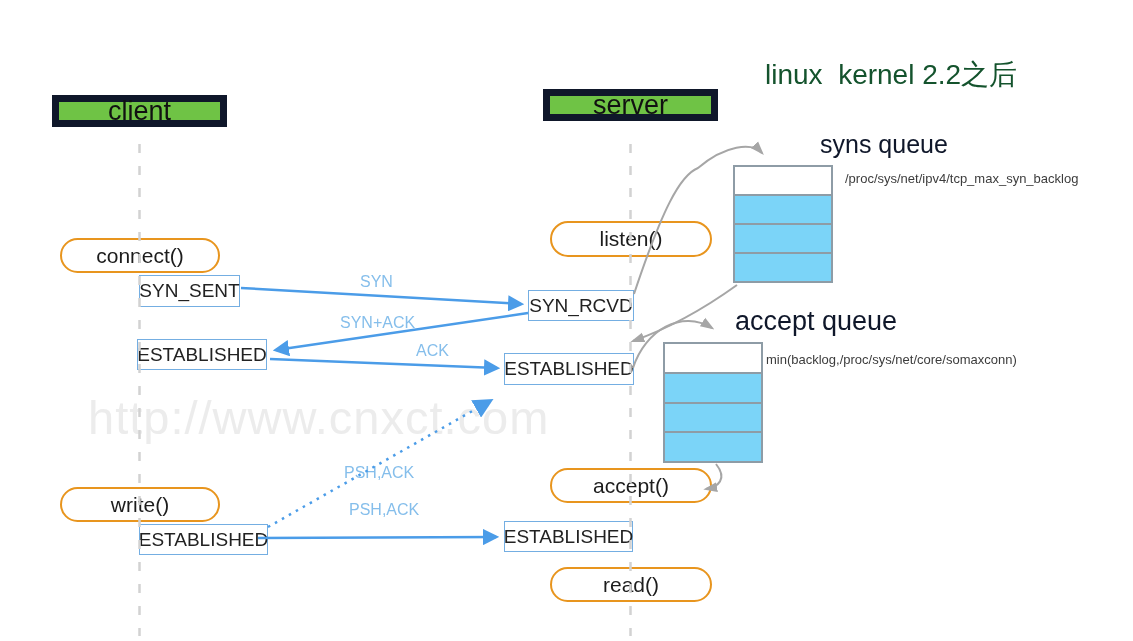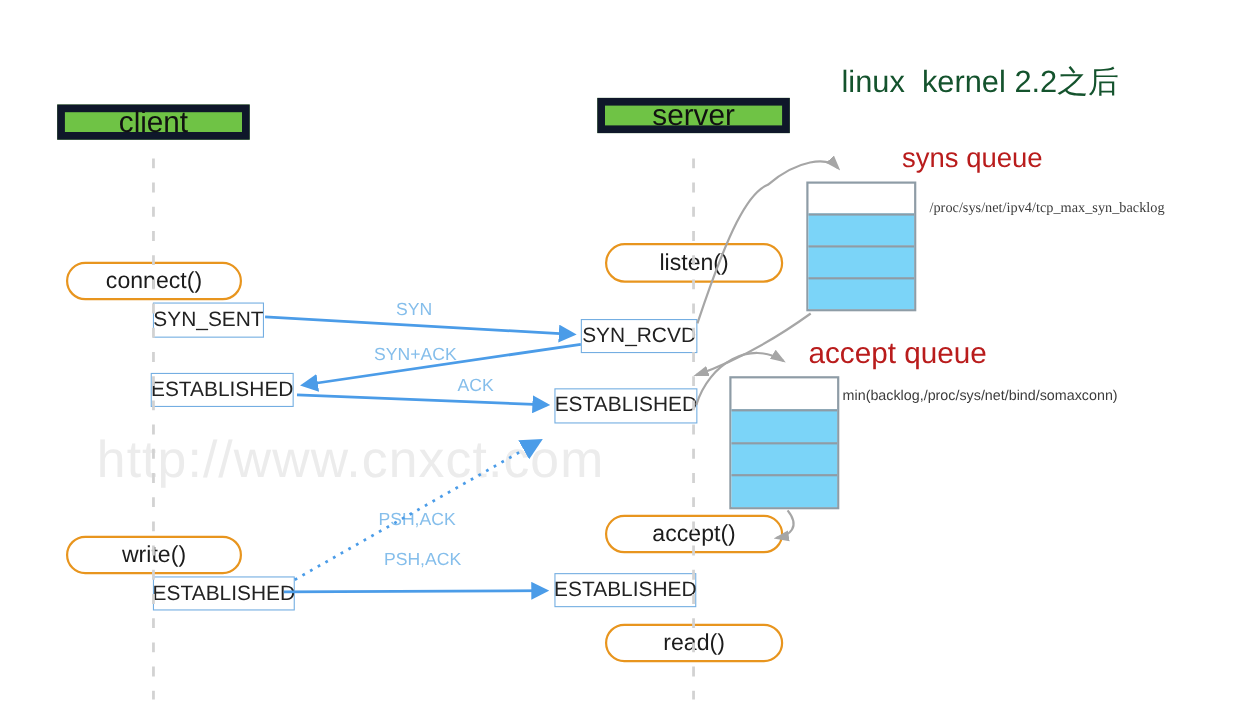--- a/index.html
+++ b/index.html
@@ -46,25 +46,25 @@
   .st-est-server2{left:504px;top:521px;width:129px;height:31px;}
 
   .queue{border:2px solid var(--queue-border-gray);box-sizing:border-box;background:#fff;
     display:flex;flex-direction:column;z-index:3;}
   .q-syns{left:733px;top:165px;width:100px;height:118px;}
   .q-accept{left:663px;top:342px;width:100px;height:121px;}
   .qcell{flex:1;}
   .qcell + .qcell{border-top:2px solid var(--queue-border-gray);}
   .qcell.filled{background:var(--queue-fill-blue);}
 
-  .q-label{font-size:25px;color:#b91c1c;z-index:3;white-space:nowrap;}
+  .q-label{font-size:25px;color:#0f172a;z-index:3;white-space:nowrap;}
   .q-label-syns{left:820px;top:130px;}
   .q-label-accept{left:735px;top:306px;font-size:27px;}
   .q-annot{font-size:13px;color:#3c3c3c;z-index:3;white-space:nowrap;}
-  .q-annot-syns{left:845px;top:181px;font-family:Liberation Serif, serif;}
+  .q-annot-syns{left:845px;top:171px;}
   .q-annot-accept{left:766px;top:352px;}
 
   .msg-label{font-size:16px;color:var(--label-blue);z-index:4;white-space:nowrap;}
   .lbl-syn{left:360px;top:273px;}
   .lbl-syn-ack{left:340px;top:314px;}
   .lbl-ack{left:416px;top:342px;}
   .lbl-psh-dotted{left:344px;top:464px;}
   .lbl-psh-solid{left:349px;top:501px;}
 
   svg.overlay{position:absolute;left:0;top:0;z-index:6;pointer-events:none;}
@@ -109,21 +109,21 @@
     </div>
   <div class="abs q-annot q-annot-syns">/proc/sys/net/ipv4/tcp_max_syn_backlog</div>
 
   <div class="abs q-label q-label-accept">accept queue</div>
   <div class="abs queue q-accept">
       <div class="qcell empty"></div>
       <div class="qcell filled"></div>
       <div class="qcell filled"></div>
       <div class="qcell filled"></div>
     </div>
-  <div class="abs q-annot q-annot-accept">min(backlog,/proc/sys/net/bind/somaxconn)</div>
+  <div class="abs q-annot q-annot-accept">min(backlog,/proc/sys/net/core/somaxconn)</div>
 
   <div class="abs msg-label lbl-syn">SYN</div>
   <div class="abs msg-label lbl-syn-ack">SYN+ACK</div>
   <div class="abs msg-label lbl-ack">ACK</div>
   <div class="abs msg-label lbl-psh-dotted">PSH,ACK</div>
   <div class="abs msg-label lbl-psh-solid">PSH,ACK</div>
 
   <svg class="overlay" width="1133" height="641" viewBox="0 0 1133 641">
     <defs>
       <marker id="mblue" viewBox="0 0 10 10" refX="8" refY="5" markerWidth="6.5" markerHeight="6.5" orient="auto-start-reverse">

